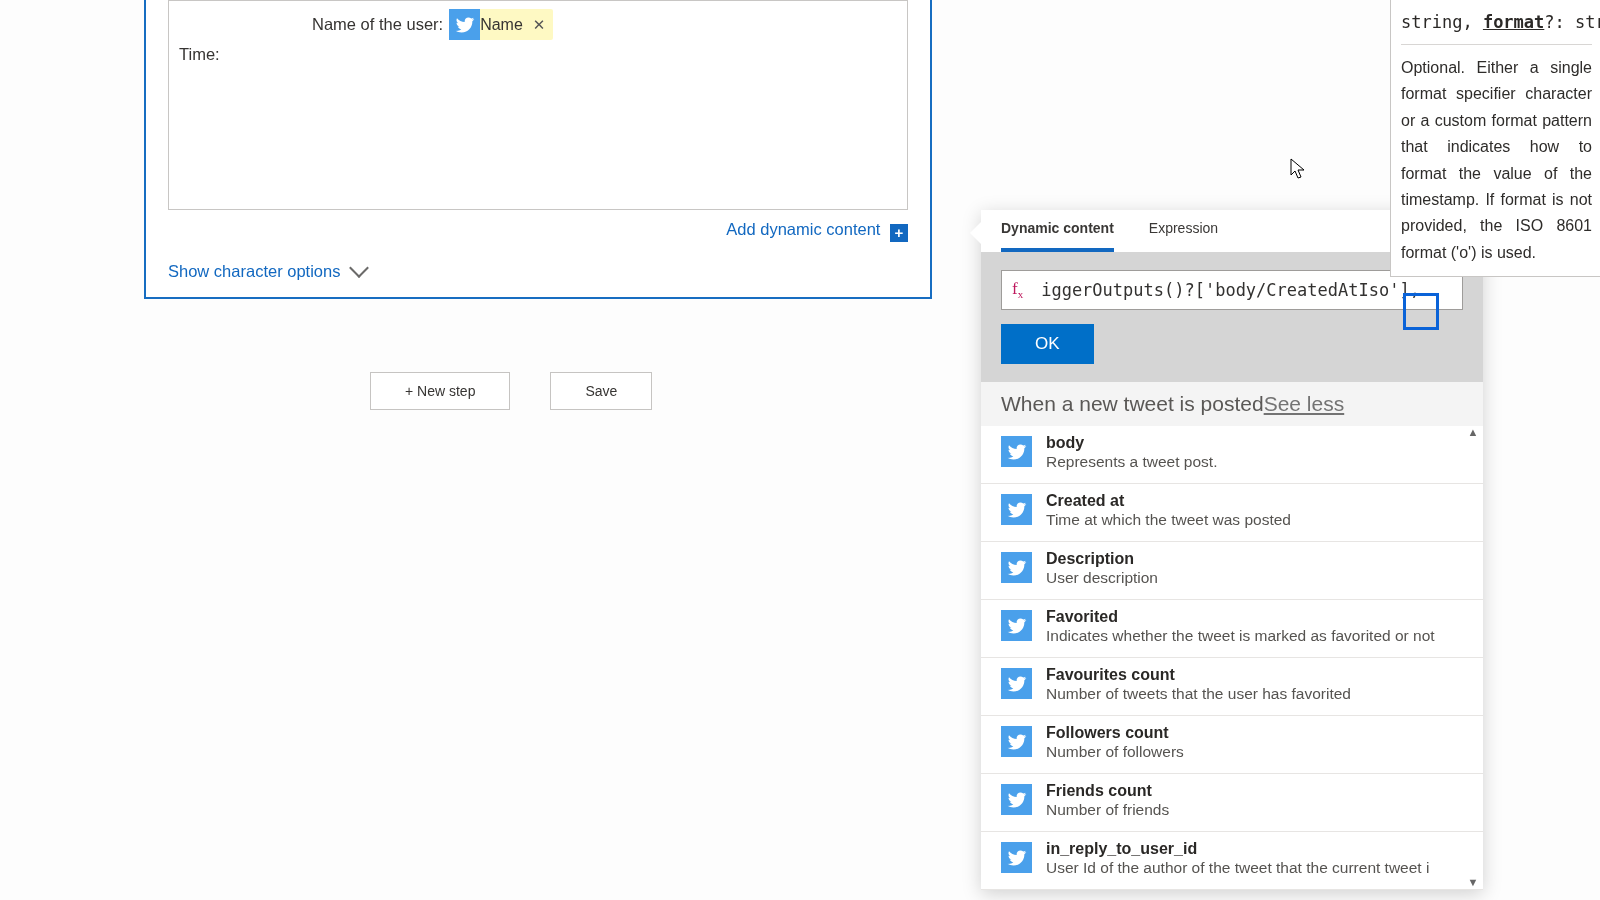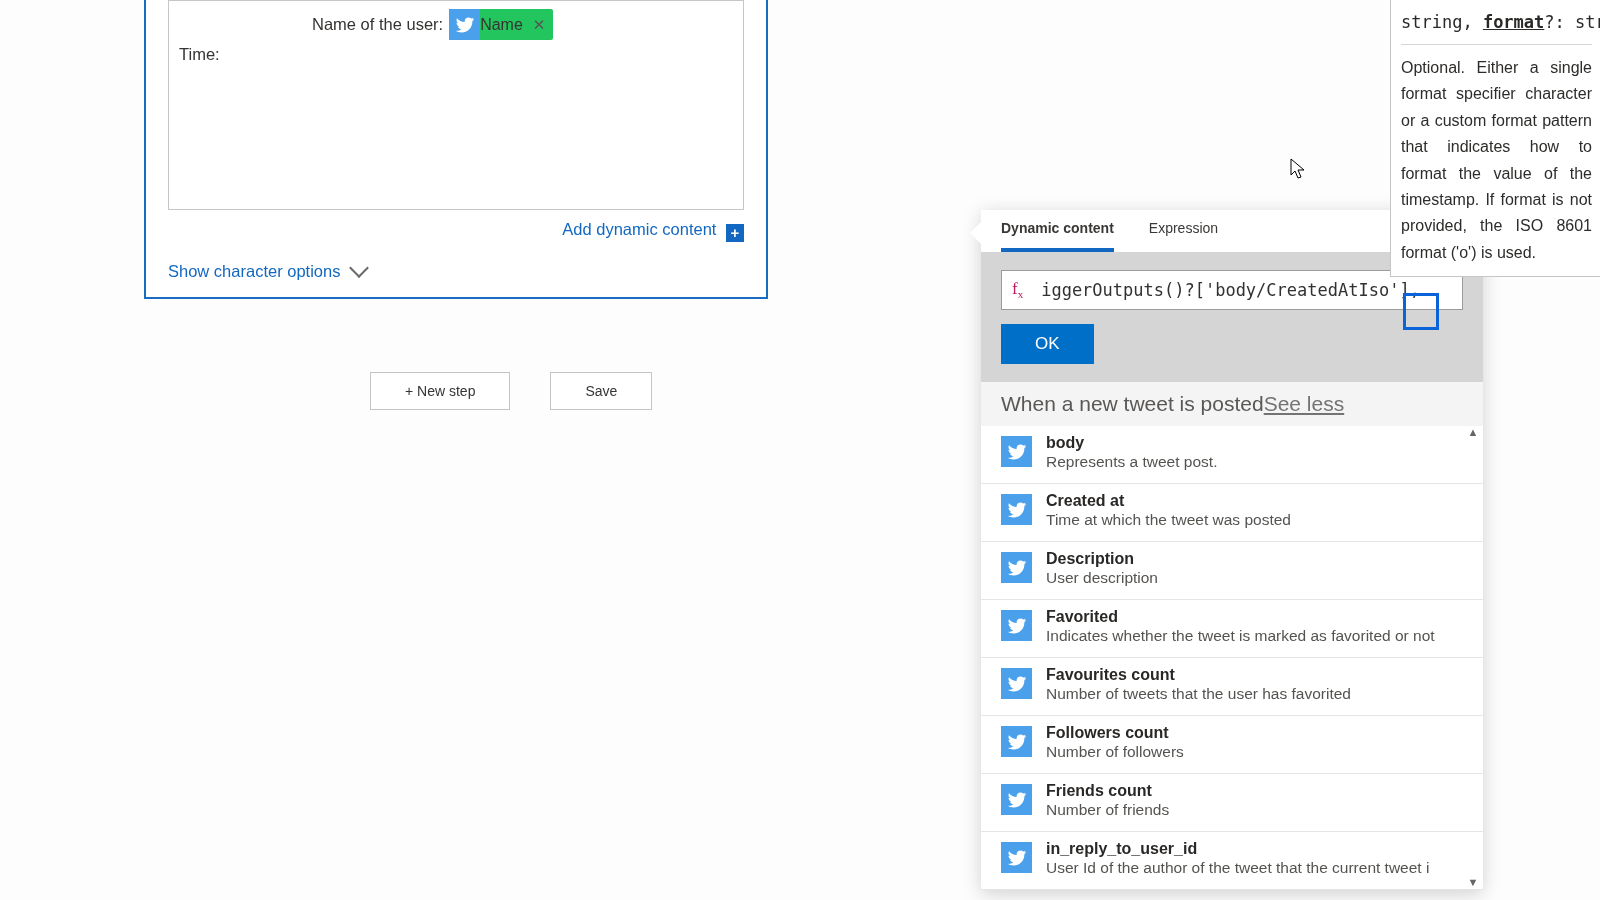--- a/index.html
+++ b/index.html
@@ -11,42 +11,42 @@
     overflow: hidden;
     position: relative;
     color: #323130;
   }
 
   
   .card {
     position: absolute;
     top: 0;
     left: 144px;
-    width: 624px;
+    width: 788px;
     background: #ffffff;
     border: 2px solid #176dc1;
     border-top: none;
     padding-bottom: 16px;
   }
   .textarea-region {
     margin: 0 22px 10px 22px;
     border: 1px solid #c8c6c4;
     background: #ffffff;
     min-height: 210px;
     padding: 8px 10px;
     font-size: 16.5px;
     color: #363432;
     line-height: 1.7;
     position: relative;
   }
   .line1 { display: flex; align-items: center; margin-left: 133px; gap:6px;}
   .line1 .label { }
   .token {
     display: inline-flex; align-items: center;
-    background: #22c55e;
+    background: #fef9c3;
     border-radius: 2px;
     height: 31px;
     padding: 0 8px 0 0;
     font-size: 16px;
   }
   .token .x {
     margin-left: 10px;
     font-size: 15px;
     color: #555;
     cursor: pointer;

